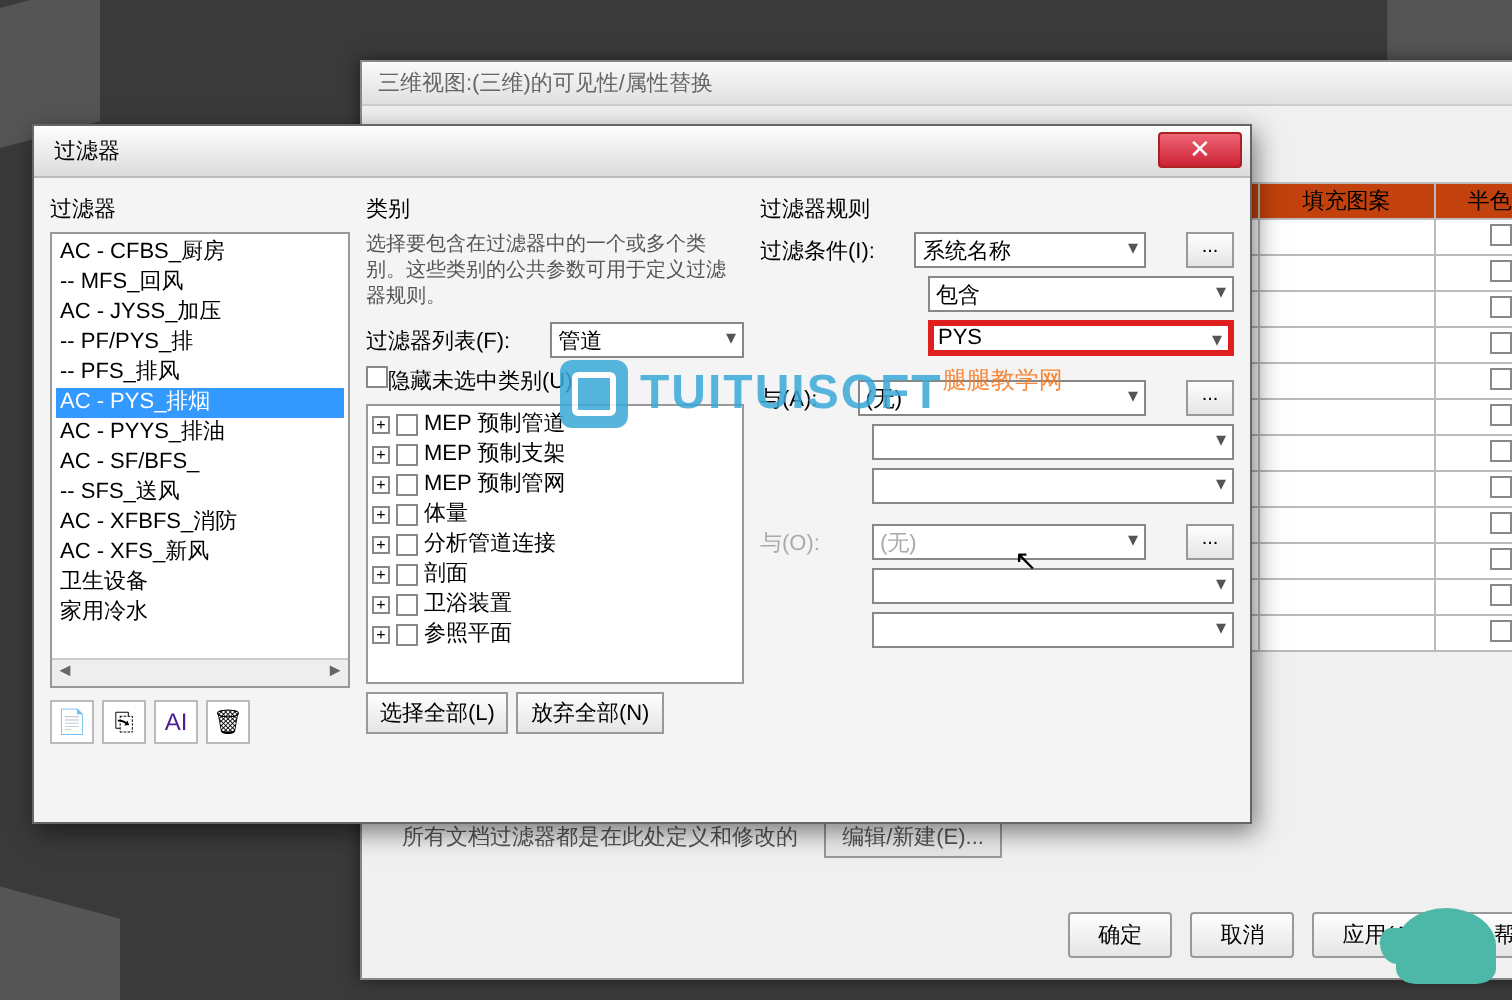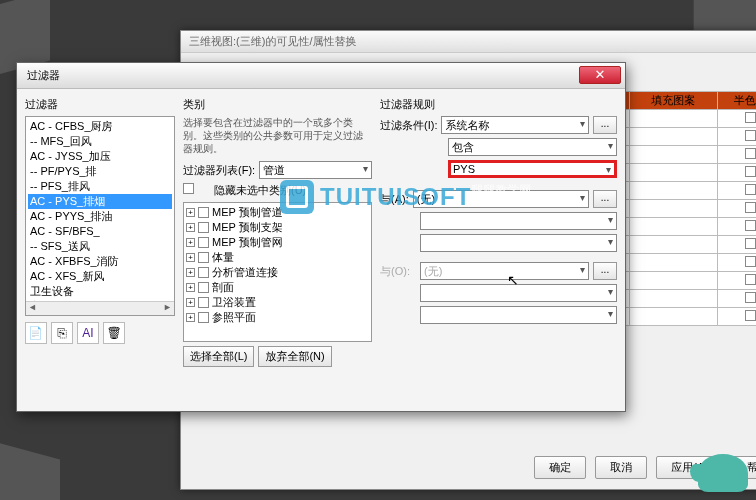--- a/index.html
+++ b/index.html
@@ -21,49 +21,49 @@
 .btn{display:inline-block;border:1px solid #999;background:linear-gradient(#fefefe,#e5e5e5);padding:3px 14px;margin-left:6px;border-radius:2px}
 .filter-dialog{position:absolute;left:16px;top:62px;width:610px;height:350px;background:#f4f4f4;border:1px solid #666;box-shadow:2px 4px 12px rgba(0,0,0,.5)}
 .filter-title{height:26px;background:linear-gradient(#fdfdfd,#dcdcdc);border-bottom:1px solid #bbb;padding:5px 10px;position:relative}
 .filter-close{position:absolute;right:4px;top:3px;width:42px;height:18px;background:linear-gradient(#e67,#c23);color:#fff;text-align:center;line-height:16px;border-radius:2px;border:1px solid #a22;font-size:13px}
 .filter-body{display:flex;padding:8px;gap:8px}
 .col{display:flex;flex-direction:column}
 .col1{width:150px}
 .col2{width:189px}
 .col3{flex:1}
 .group-label{margin-bottom:4px}
-.listbox{border:1px solid #999;background:#fff;height:200px;overflow:hidden;position:relative}
+.listbox{border:1px solid #999;background:#fff;height:228px;overflow:hidden;position:relative}
 .tree{padding:2px;font-size:11px;line-height:15px}
 .tree-item{white-space:nowrap;padding:0 2px}
 .tree-item.sel{background:#3399ff;color:#fff}
 .hscroll{position:absolute;bottom:0;left:0;right:0;height:14px;background:#eee;border-top:1px solid #ccc}
 .hscroll::before{content:"◄";position:absolute;left:2px;font-size:9px;color:#666}
 .hscroll::after{content:"►";position:absolute;right:2px;font-size:9px;color:#666}
 .toolbar{margin-top:6px;display:flex;gap:4px}
 .tool-icon{width:22px;height:22px;border:1px solid #bbb;background:#fff;display:flex;align-items:center;justify-content:center;font-size:12px}
 .desc{font-size:10px;color:#555;line-height:13px;margin-bottom:6px}
-.row{display:flex;align-items:center;margin-bottom:4px;gap:4px}
+.row{display:flex;align-items:center;margin-bottom:4px;gap:20px}
 .label{font-size:11px}
 .select{flex:1;border:1px solid #888;background:#fff;height:18px;padding:1px 14px 1px 3px;position:relative;font-size:11px}
 .select::after{content:"▾";position:absolute;right:3px;top:1px;color:#555;font-size:10px}
-.checkbox-row{display:flex;align-items:flex-start;gap:20px;margin-bottom:4px}
+.checkbox-row{display:flex;align-items:flex-start;gap:0;margin-bottom:4px}
 .catlist{border:1px solid #999;background:#fff;height:140px;padding:2px;overflow:hidden;position:relative}
 .cat-item{display:flex;align-items:center;gap:3px;line-height:15px;font-size:11px}
 .expander{width:9px;height:9px;border:1px solid #888;display:inline-flex;align-items:center;justify-content:center;font-size:8px;line-height:7px}
 .small-btn{border:1px solid #999;background:linear-gradient(#fefefe,#e5e5e5);padding:2px 6px;font-size:11px}
 .btn-row{display:flex;gap:4px;margin-top:4px}
 .input-highlight{border:3px solid #e02020!important;padding:0 2px}
 .more-btn{width:24px;border:1px solid #999;background:linear-gradient(#fefefe,#e5e5e5);height:18px;text-align:center;font-size:10px;line-height:14px}
 .dialog-buttons{position:absolute;bottom:8px;right:12px}
 .btn-primary{border:1px solid #3a8ac8;background:linear-gradient(#eaf4fc,#cde7fa);box-shadow:0 0 2px #6ab0e8}
 .watermark{position:absolute;left:280px;top:180px;pointer-events:none;opacity:.85;display:flex;align-items:center;gap:6px}
 .wm-logo{width:34px;height:34px;background:#3aa9d8;border-radius:6px;position:relative}
 .wm-logo::before{content:"";position:absolute;inset:6px;border:3px solid #fff;border-radius:3px}
 .wm-text{color:#3aa9d8;font-size:24px;font-weight:bold;letter-spacing:1px}
-.wm-sub{color:#ffffff;font-size:12px}
+.wm-sub{color:#f97316;font-size:12px}
 .wm-col{display:flex;flex-direction:row;line-height:1.1}
 .cursor{position:absolute;left:507px;top:272px;font-size:14px;color:#000;pointer-events:none}
 .corner-logo{position:absolute;right:8px;bottom:8px;width:50px;height:38px}
 .elephant{width:50px;height:38px;background:#4db8a8;border-radius:50% 50% 20% 20%;position:relative}
 .elephant::before{content:"";position:absolute;left:-8px;top:10px;width:14px;height:18px;background:#4db8a8;border-radius:40% 0 0 60%}
 </style>
 </head>
 <body>
 
 <div class="bg-corner bg-tl"></div>
@@ -138,20 +138,24 @@
             <td></td>
             <td><span class="chk"></span></td>
           </tr>
       <tr>
             <td></td>
             <td></td>
             <td><span class="chk"></span></td>
           </tr>
     </tbody>
       </table>
+  </div>
+  <div class="note-area">
+    <span>所有文档过滤器都是在此处定义和修改的</span>
+    <span class="edit-btn">编辑/新建(E)...</span>
   </div>
   <div class="parent-buttons">
     <span class="btn">确定</span>
     <span class="btn">取消</span>
     <span class="btn">应用(A)</span>
     <span class="btn">帮助</span>
   </div>
 </div>
 
 <div class="filter-dialog">

